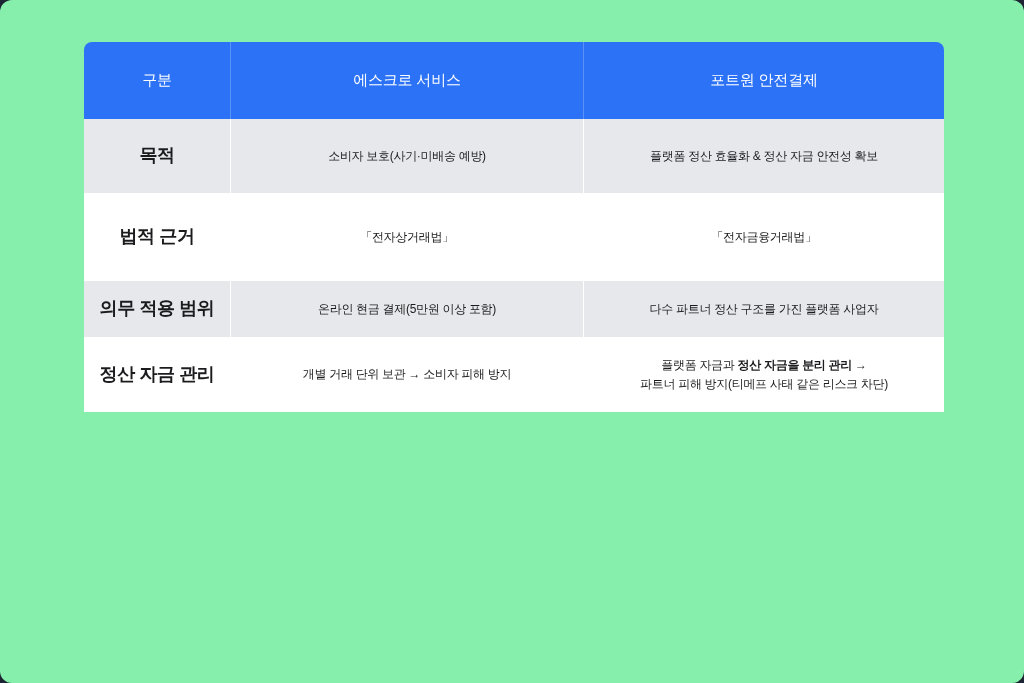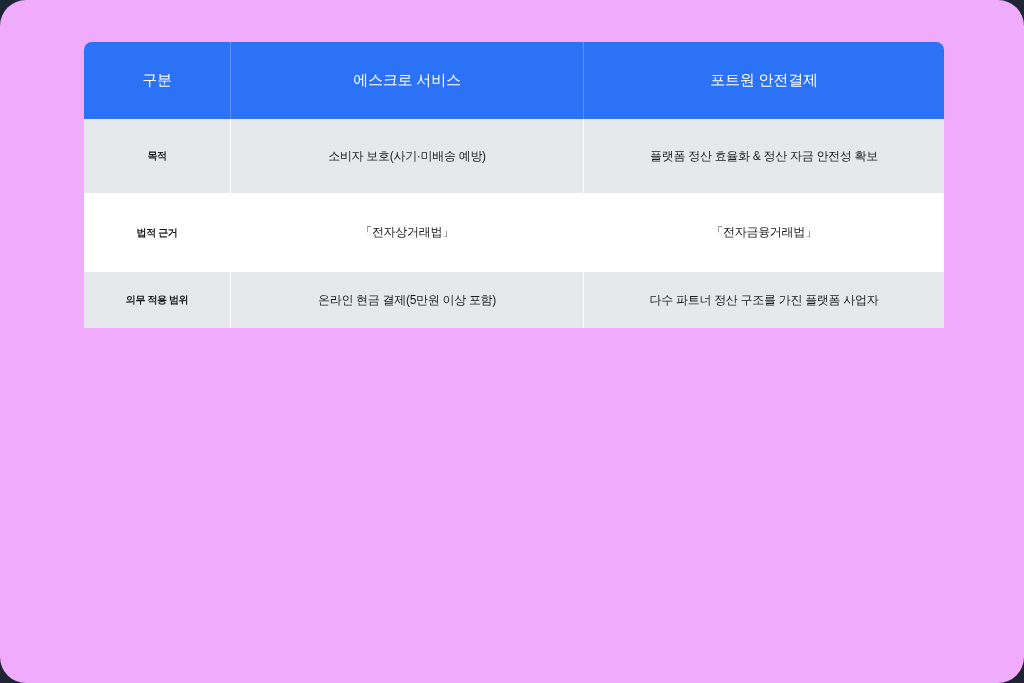--- a/index.html
+++ b/index.html
@@ -13,22 +13,22 @@
 
   body {
     background: #1d2433;
     font-family: "Liberation Sans", "DejaVu Sans", sans-serif;
   }
 
   #page {
     position: relative;
     width: 1024px;
     height: 683px;
-    background: #f0abfc;
-    border-radius: 26px;
+    background: #86efac;
+    border-radius: 12px;
     overflow: hidden;
   }
 
   #table-wrap {
     position: absolute;
     left: 84px;
     top: 42px;
     width: 860px;
   }
 
@@ -70,26 +70,26 @@
     letter-spacing: -0.3px;
     border-right: 1px solid #ffffff;
   }
   tbody td:last-child { border-right: none; }
 
   tbody tr.odd  td { background: #e6e8eb; }
   tbody tr.even td { background: #ffffff; }
 
   tbody td.label {
     font-weight: 700;
-    font-size: 10px;
+    font-size: 18px;
     letter-spacing: -0.4px;
   }
 
   tbody tr.r1 td { height: 74px; }
-  tbody tr.r2 td { height: 79px; }
+  tbody tr.r2 td { height: 88px; }
   tbody tr.r3 td { height: 74px; }
   tbody tr.r4 td { height: 75px; }
   tbody tr.r5 td { height: 56px; }
   tbody tr.r6 td { height: 75px; }
   tbody tr.r7 td { height: 74px; }
 
   .cell-line { display: block; white-space: nowrap; }
   .em { font-weight: 700; }
 </style>
 </head>
@@ -128,19 +128,27 @@
         </tr>
 
 
 
         <tr class="odd r5">
           <td class="label">의무 적용 범위</td>
           <td>온라인 현금 결제(5만원 이상 포함)</td>
           <td>다수 파트너 정산 구조를 가진 플랫폼 사업자</td>
         </tr>
 
+        <tr class="even r6">
+          <td class="label">정산 자금 관리</td>
+          <td>개별 거래 단위 보관 → 소비자 피해 방지</td>
+          <td>
+            <span class="cell-line"><span>플랫폼 자금과 </span><span class="em">정산 자금을 분리 관리</span><span> →</span></span>
+            <span class="cell-line">파트너 피해 방지(티메프 사태 같은 리스크 차단)</span>
+          </td>
+        </tr>
 
 
       </tbody>
     </table>
   </div>
 
 </div>
 
 </body></html>

